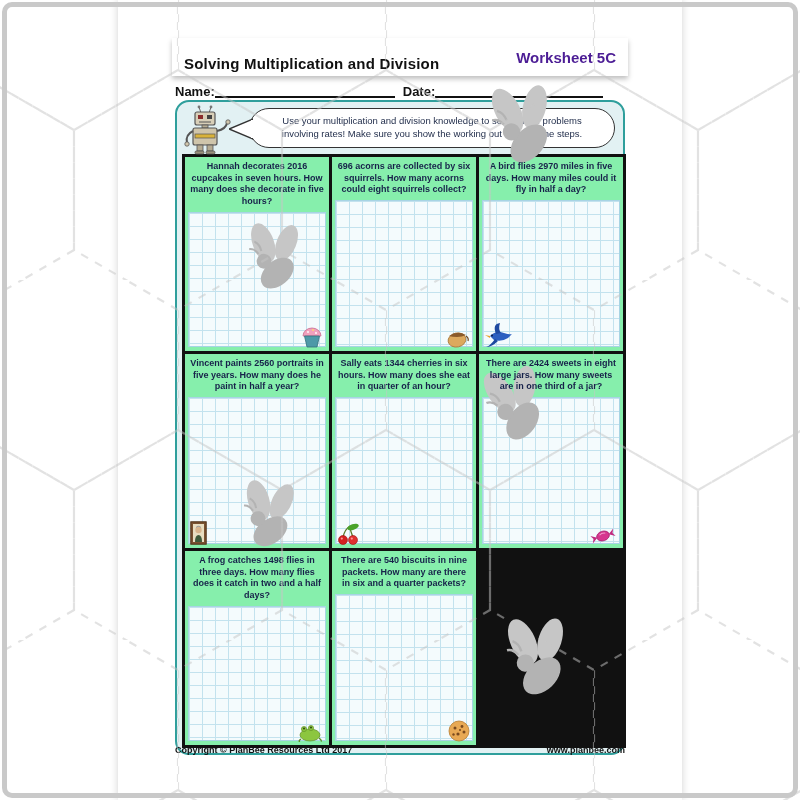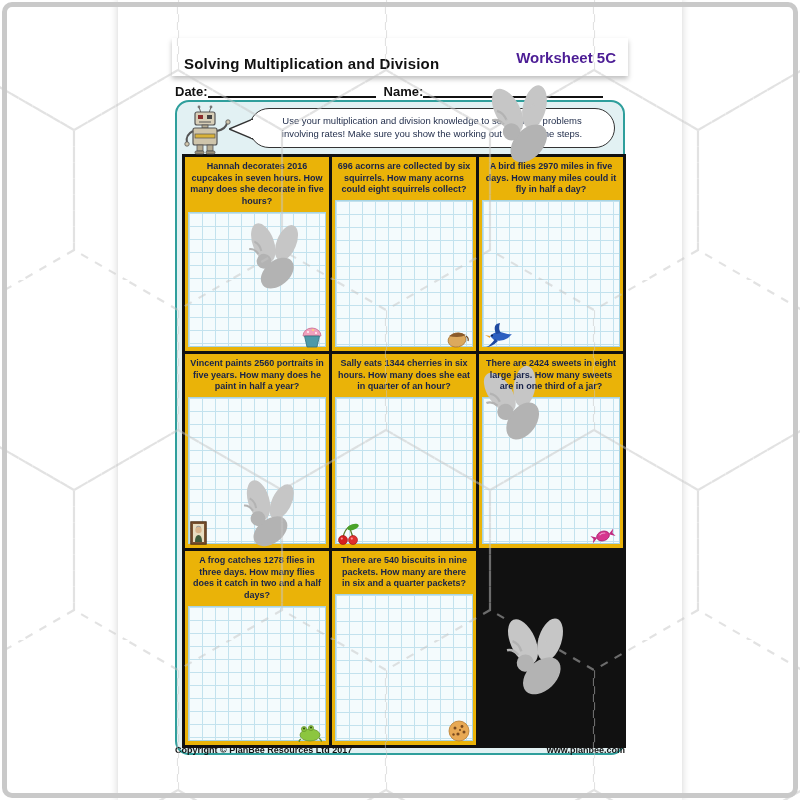--- a/index.html
+++ b/index.html
@@ -59,21 +59,21 @@
     position:relative;z-index:3;font-size:9.5px;line-height:1.35;color:#24304d;
     text-align:center;font-weight:400;
   }
   
   .problems{
     position:absolute;left:5px;top:52px;width:440px;height:590px;
     display:grid;grid-template-columns:repeat(3,1fr);grid-template-rows:repeat(3,1fr);
     border:2px solid #111;background:#111;gap:1px;
   }
   .cell{
-    background:#eab308;position:relative;display:flex;flex-direction:column;
+    background:#86efac;position:relative;display:flex;flex-direction:column;
     padding:3px 3px 4px 3px;box-sizing:border-box;border:1px solid #111;
   }
   .qtext{
     position:relative;z-index:3;font-size:9px;font-weight:700;color:#17224a;
     text-align:center;line-height:1.3;padding:1px 2px 2px 2px;
   }
   .workspace{
     flex:1;margin-top:2px;border:1px solid #a8d4e4;
     background-color:#f4fbfd;
     background-image:
@@ -111,26 +111,26 @@
 
 <div class="page">
 
   <div class="header">
     <span class="title">Solving Multiplication and Division</span>
     <span class="wslabel">Worksheet 5C</span>
   </div>
 
   <div class="namedate">
     <span class="nd-group">
+      <span class="nd-label">Name:</span>
+      <span class="nd-line name"></span>
+    </span>
+    <span class="nd-group">
       <span class="nd-label">Date:</span>
       <span class="nd-line date"></span>
-    </span>
-    <span class="nd-group">
-      <span class="nd-label">Name:</span>
-      <span class="nd-line name"></span>
     </span>
   </div>
 
   <div class="sheet">
 
     <svg class="robot" viewBox="0 0 48 50">
       <line x1="18" y1="8" x2="16" y2="2" stroke="#666" stroke-width="1"></line>
       <line x1="26" y1="8" x2="28" y2="2" stroke="#666" stroke-width="1"></line>
       <circle cx="16" cy="2" r="1.4" fill="#777"></circle>
       <circle cx="28" cy="2" r="1.4" fill="#777"></circle>
@@ -244,21 +244,21 @@
           <g transform="rotate(-18 14 9)">
             <ellipse cx="14" cy="9" rx="6.5" ry="4.8" fill="#d6368f" stroke="#a01767" stroke-width=".7"></ellipse>
             <path d="M8 9 L2 5 L4 9 L2 13 Z" fill="#c12a80"></path>
             <path d="M20 9 L26 5 L24 9 L26 13 Z" fill="#c12a80"></path>
             <path d="M11 7 Q14 5.5 17 7" stroke="#f09ac8" stroke-width="1" fill="none"></path>
           </g>
         </svg>
       </div>
 
       <div class="cell">
-        <div class="qtext">A frog catches 1278 flies in three days. How many flies does it catch in two and a half days?</div>
+        <div class="qtext">A frog catches 1498 flies in three days. How many flies does it catch in two and a half days?</div>
         <div class="workspace"></div>
         <svg class="cicon br" width="26" height="18" viewBox="0 0 26 18">
           <ellipse cx="13" cy="11" rx="10" ry="6" fill="#8cc63f" stroke="#5e8c25" stroke-width=".7"></ellipse>
           <circle cx="7" cy="5" r="2.6" fill="#8cc63f" stroke="#5e8c25" stroke-width=".6"></circle>
           <circle cx="14" cy="4" r="2.6" fill="#8cc63f" stroke="#5e8c25" stroke-width=".6"></circle>
           <circle cx="7" cy="4.6" r="1" fill="#2d4513"></circle>
             <circle cx="14" cy="3.6" r="1" fill="#2d4513"></circle>
           <path d="M4 15 Q1 17 3 17.6 M22 14 Q25 16 24 17.5" stroke="#5e8c25" stroke-width="1.4" fill="none"></path>
         </svg>
       </div>

